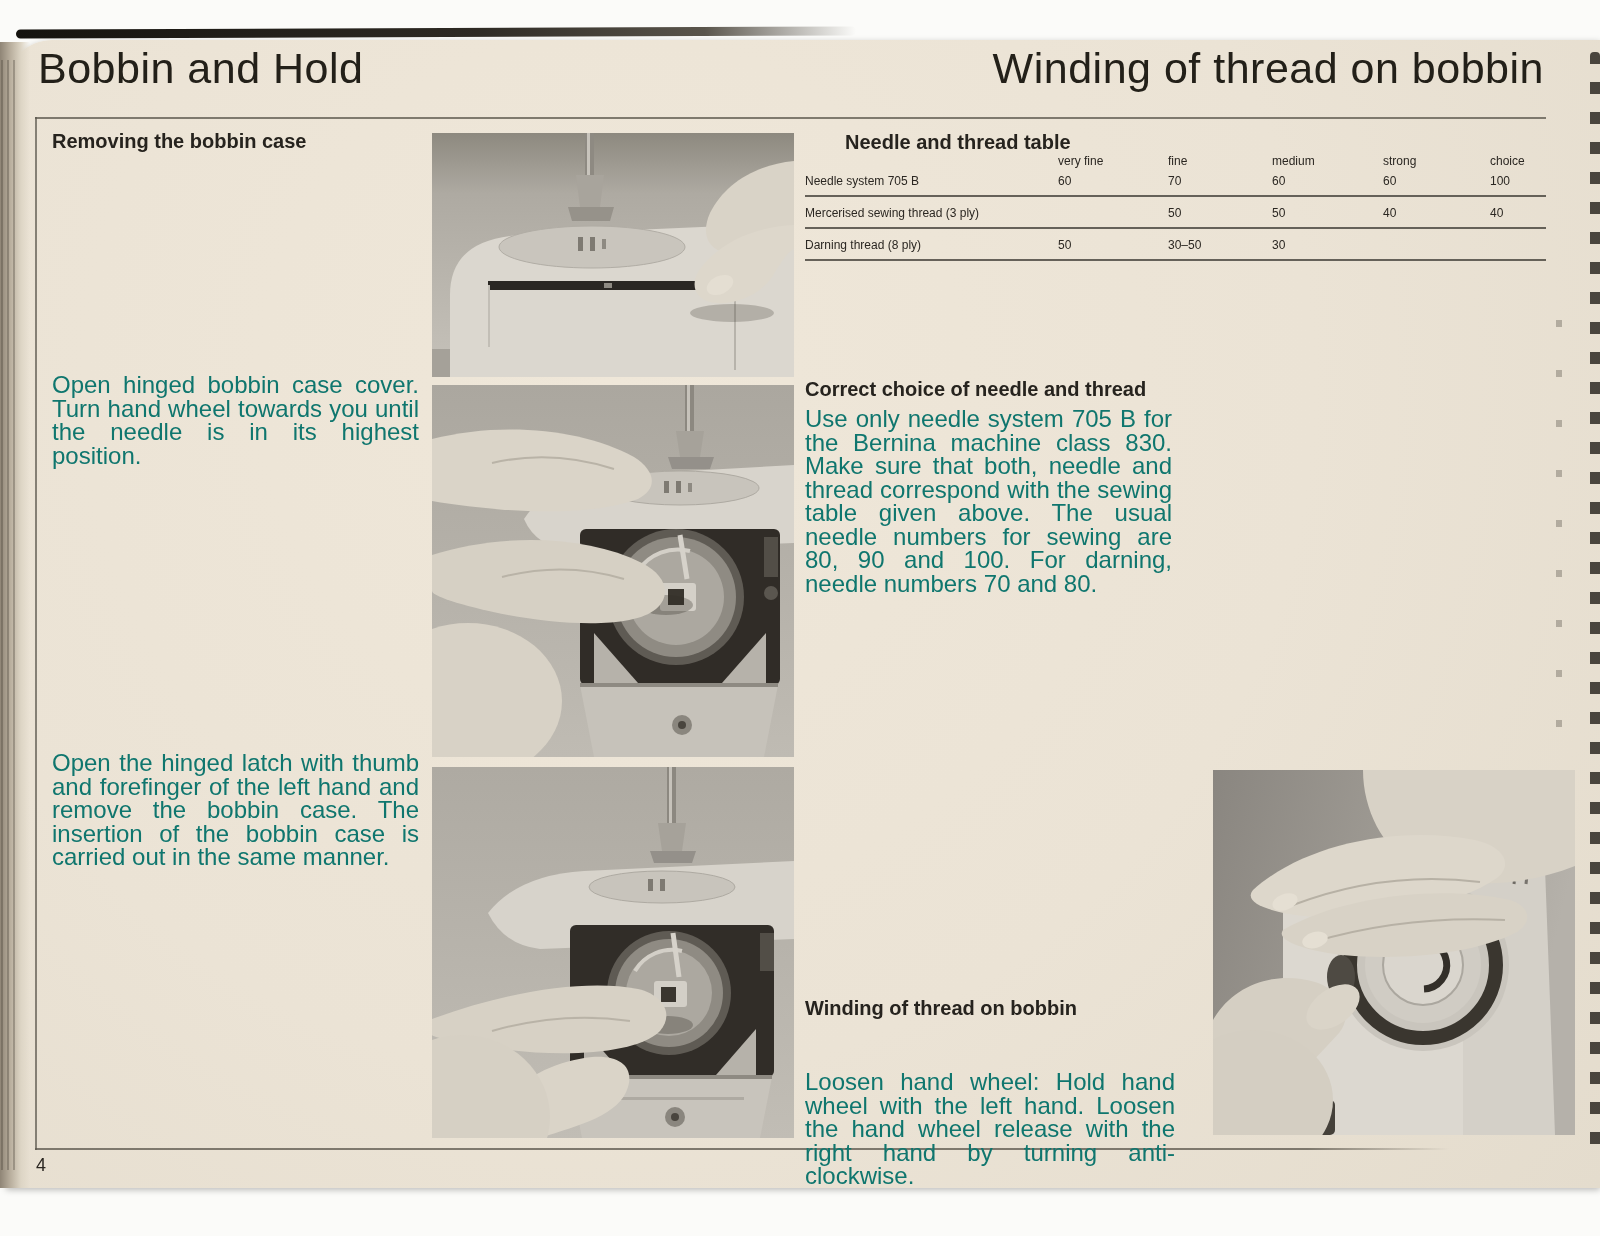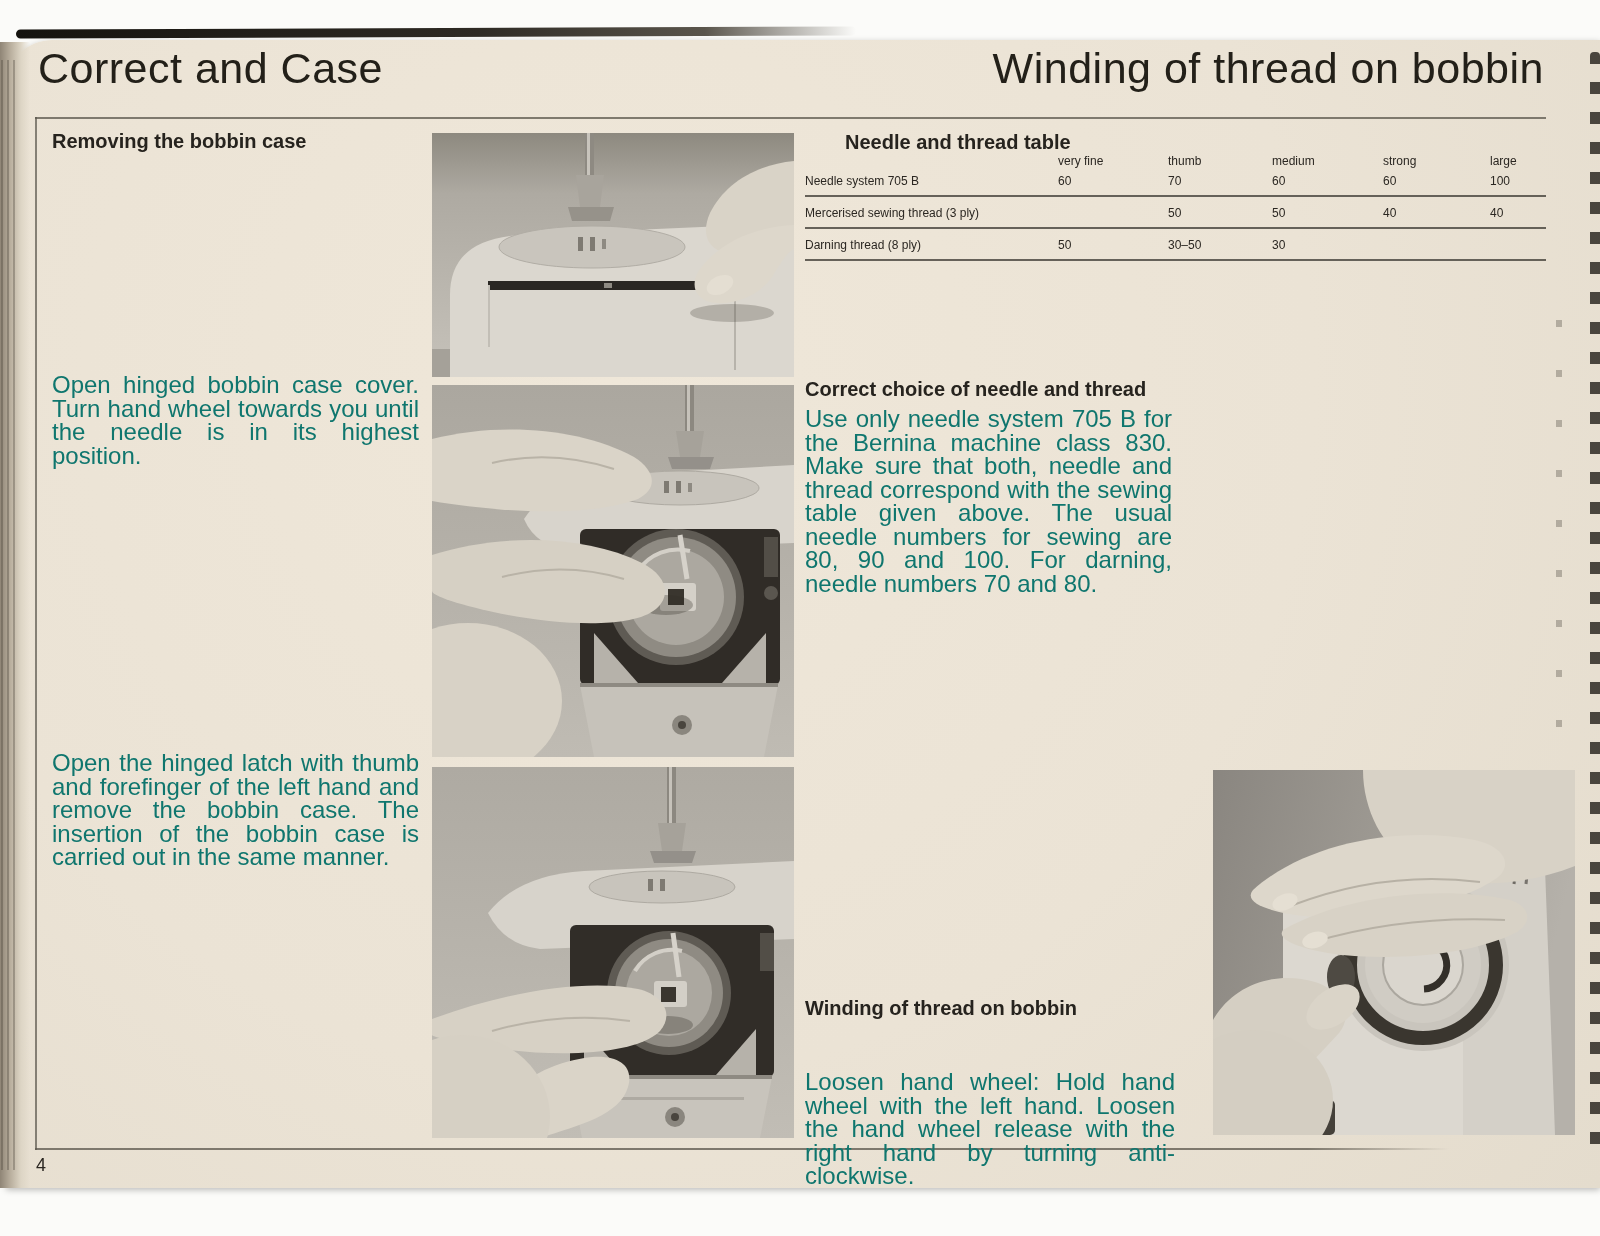--- a/index.html
+++ b/index.html
@@ -66,21 +66,21 @@
 </head>
 <body>
 
 <div class="page"></div>
 <div class="edge-top"></div>
 <div class="spine"></div>
 <div class="spine-lines"></div>
 <div class="edge-right"></div>
 <div class="edge-right2"></div>
 
-<div class="title title-left">Correct and Case</div>
+<div class="title title-left">Bobbin and Hold</div>
 <div class="title title-right">Winding of thread on bobbin</div>
 
 <div class="rule-top"></div>
 <div class="rule-left"></div>
 <div class="rule-bottom"></div>
 
 <div class="h2" style="left:52px;top:130px;width:370px;">Removing the bobbin case</div>
 <div class="para" style="left:52px;top:373px;width:367px;">Open hinged bobbin case cover. Turn hand wheel towards you until the needle is in its highest position.</div>
 <div class="para" style="left:52px;top:751px;width:367px;">Open the hinged latch with thumb and forefinger of the left hand and remove the bobbin case. The insertion of the bobbin case is carried out in the same manner.</div>
 
@@ -197,24 +197,24 @@
   <path d="M48,371 C64,330 104,296 160,290 C188,288 202,300 196,320 C188,348 148,358 108,371 Z" fill="#dad4c8"></path>
   <ellipse cx="30" cy="350" rx="88" ry="82" fill="#d6d0c4"></ellipse>
 </svg>
 </div>
 
 <div class="h2" style="left:805px;top:131px;width:400px;margin-left:40px;">Needle and thread table</div>
 <div class="ntable">
   <div class="trow head">
     <div class="tcell"></div>
     <div class="tcell">very fine</div>
-    <div class="tcell">thumb</div>
+    <div class="tcell">fine</div>
     <div class="tcell">medium</div>
     <div class="tcell">strong</div>
-    <div class="tcell">large</div>
+    <div class="tcell">choice</div>
   </div>
   <div class="trow r1">
     <div class="tcell">Needle system 705 B</div>
     <div class="tcell">60</div>
     <div class="tcell">70</div>
     <div class="tcell">60</div>
     <div class="tcell">60</div>
     <div class="tcell">100</div>
   </div>
   <div class="trow r2">

